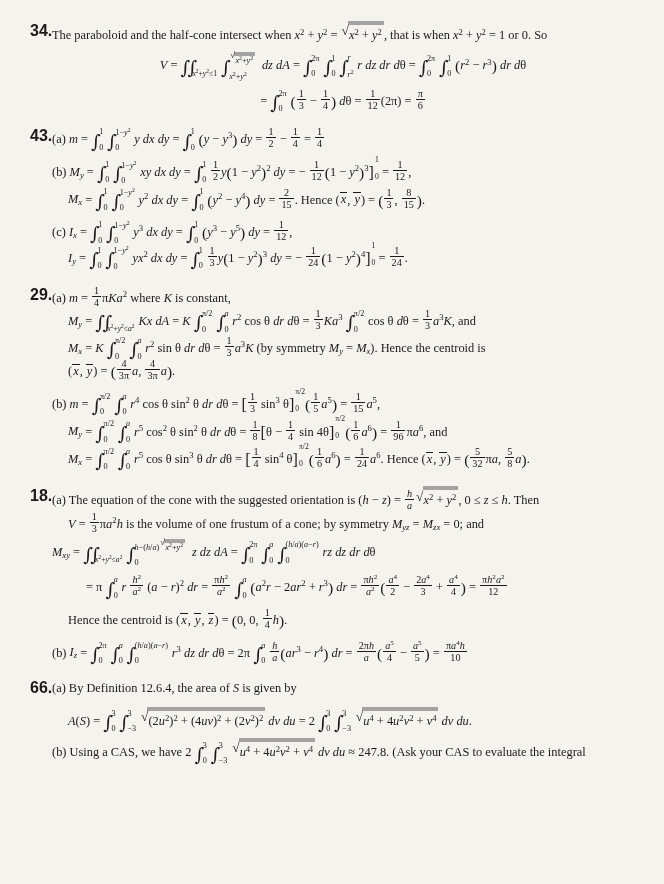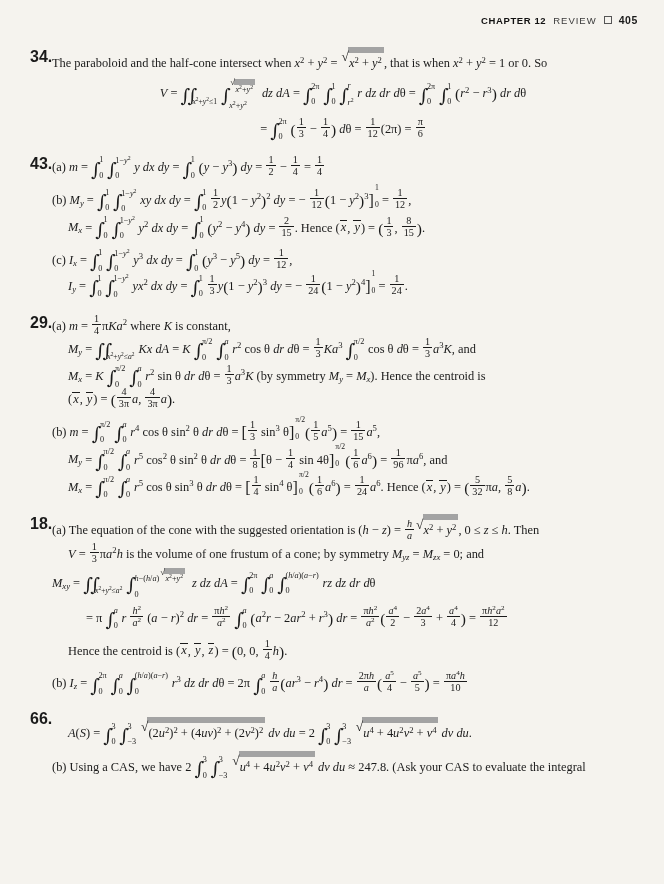--- a/index.html
+++ b/index.html
@@ -129,21 +129,21 @@
   }
   .sqrt::before {
     content: "\221A";
     position: absolute;
     left: 0;
     top: -0.06em;
     font-size: 1.08em;
   }
   .sqrt > .rad {
     display: inline-block;
-    border-top: 6px solid #a3a3a3;
+    border-top: 4px solid #a3a3a3;
     padding: 0 2px 0 1px;
   }
   
   .intg {
     display: inline-block;
     position: relative;
     font-size: 1.5em;
     line-height: 0.8;
     vertical-align: -0.24em;
     font-family: "DejaVu Serif", serif;
@@ -213,26 +213,20 @@
   }
   .eqrow {
     margin-top: 8px;
   }
 </style>
 </head>
 <body>
 
 <div class="page">
 
-  <div class="header">
-    <span class="chap">CHAPTER 12</span>
-    <span class="review">REVIEW</span>
-    <span class="sq"></span>
-    <span class="pg">405</span>
-  </div>
 
   <div class="content">
 
     <div class="prob">
       <div class="prob-num">34.</div>
       <div class="prob-body">
         <div class="line">
           The paraboloid and the half-cone intersect when <i>x</i><span class="sup">2</span> + <i>y</i><span class="sup">2</span> = <span class="sqrt"><span class="rad"><i>x</i><span class="sup">2</span> + <i>y</i><span class="sup">2</span></span></span>, that is when <i>x</i><span class="sup">2</span> + <i>y</i><span class="sup">2</span> = 1 or 0. So
         </div>
         <div class="line ctr eqrow">
@@ -392,20 +386,24 @@
           <i>r</i><span class="sup">3</span> <i>dz dr d</i>θ = 2π
           <span class="intg">∫</span><span class="lim"><span class="up"><i>a</i></span><span class="dn">0</span></span>
           <span class="frac"><span class="num"><i>h</i></span><span class="den"><i>a</i></span></span><span class="paren-big">(</span><i>ar</i><span class="sup">3</span> − <i>r</i><span class="sup">4</span><span class="paren-big">)</span> <i>dr</i> = <span class="frac"><span class="num">2π<i>h</i></span><span class="den"><i>a</i></span></span><span class="paren-big">(</span><span class="frac"><span class="num"><i>a</i><span class="sup">5</span></span><span class="den">4</span></span> − <span class="frac"><span class="num"><i>a</i><span class="sup">5</span></span><span class="den">5</span></span><span class="paren-big">)</span> = <span class="frac"><span class="num">π<i>a</i><span class="sup">4</span><i>h</i></span><span class="den">10</span></span>
         </div>
       </div>
     </div>
 
     <div class="prob">
       <div class="prob-num">66.</div>
       <div class="prob-body">
+        <div class="line">
+          <span>(a)</span>
+          By Definition 12.6.4, the area of <i>S</i> is given by
+        </div>
         <div class="line indent1 eqrow">
           <i>A</i>(<i>S</i>) =
           <span class="intg">∫</span><span class="lim"><span class="up">3</span><span class="dn">0</span></span>
           <span class="intg">∫</span><span class="lim"><span class="up">3</span><span class="dn">−3</span></span>
           <span class="sqrt"><span class="rad">(2<i>u</i><span class="sup">2</span>)<span class="sup">2</span> + (4<i>uv</i>)<span class="sup">2</span> + (2<i>v</i><span class="sup">2</span>)<span class="sup">2</span></span></span> <i>dv du</i> = 2
           <span class="intg">∫</span><span class="lim"><span class="up">3</span><span class="dn">0</span></span>
           <span class="intg">∫</span><span class="lim"><span class="up">3</span><span class="dn">−3</span></span>
           <span class="sqrt"><span class="rad"><i>u</i><span class="sup">4</span> + 4<i>u</i><span class="sup">2</span><i>v</i><span class="sup">2</span> + <i>v</i><span class="sup">4</span></span></span> <i>dv du</i>.
         </div>
         <div class="line part gap">

